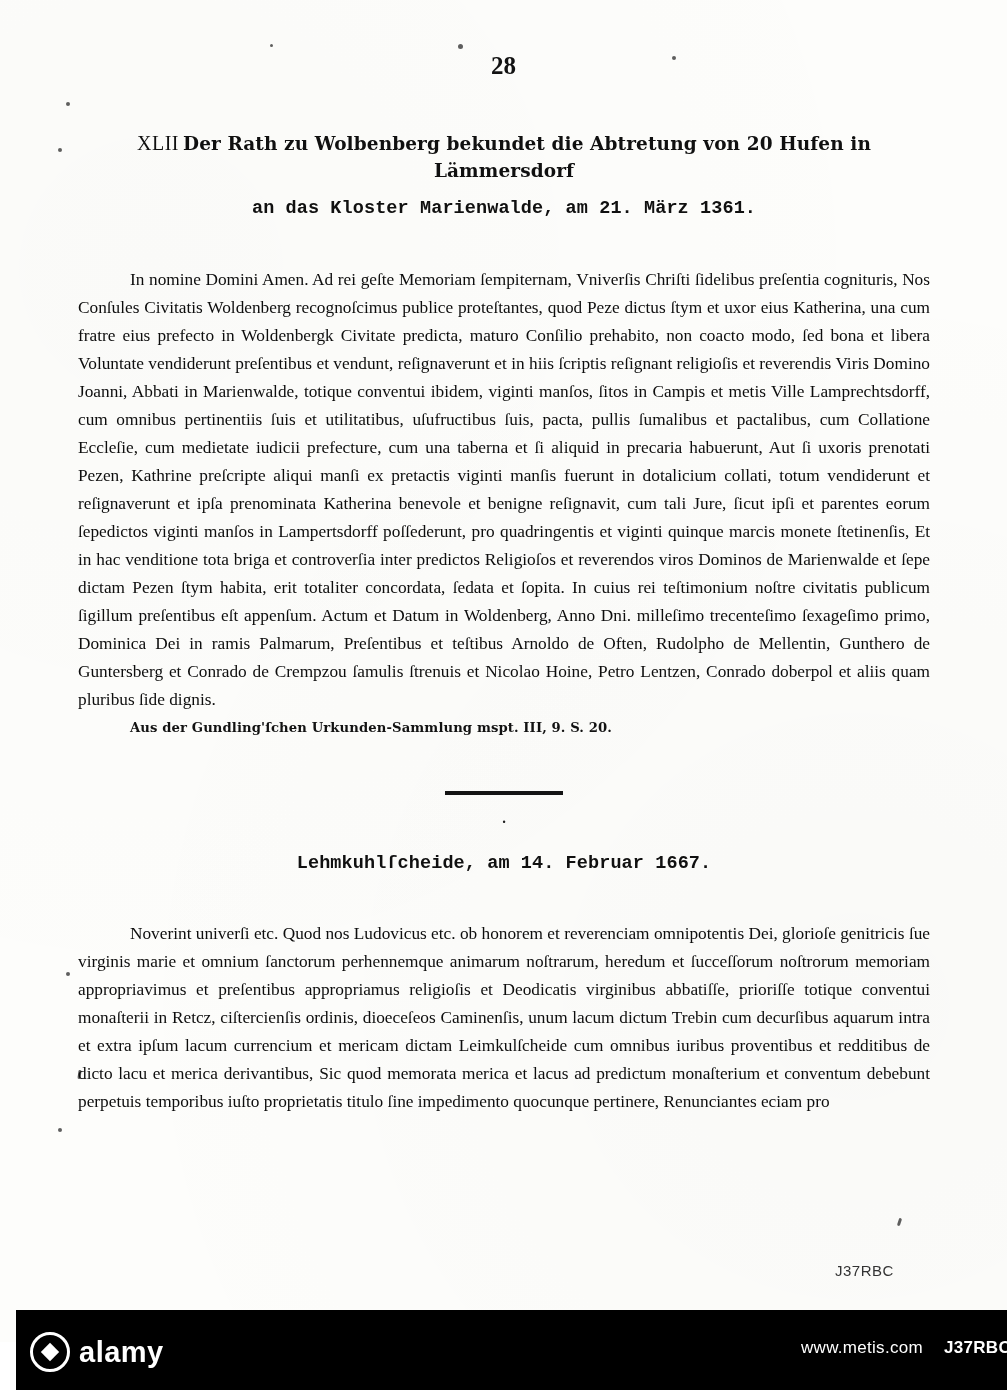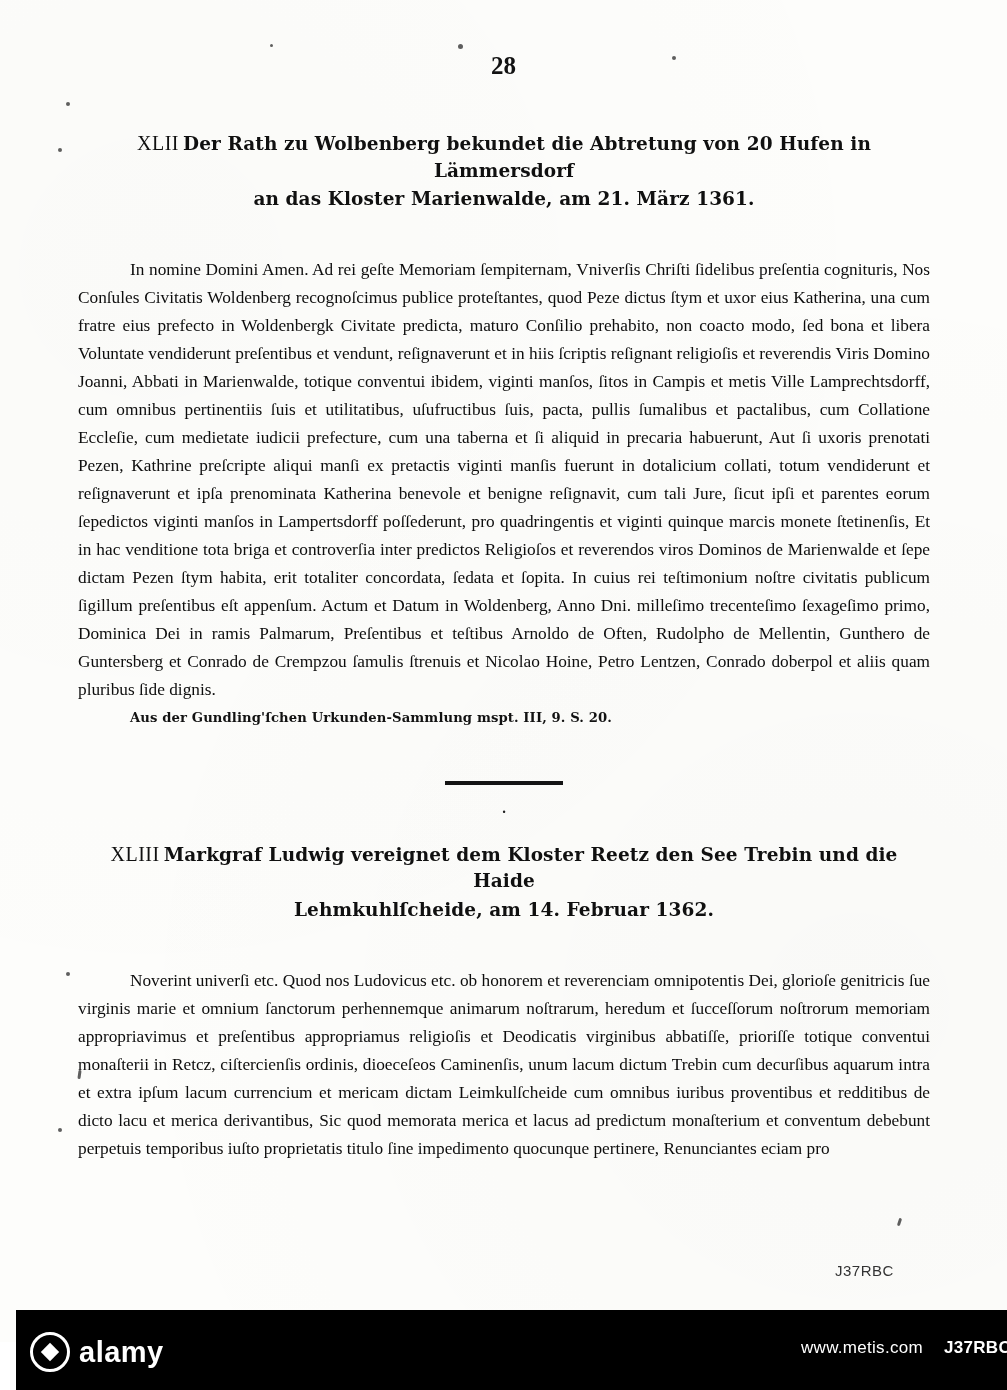--- a/index.html
+++ b/index.html
@@ -67,21 +67,21 @@
     font-size: 20px;
     letter-spacing: 0.5px;
   }
   .doc-head .fraktur {
     font-family: "DejaVu Serif", serif;
     font-weight: bold;
     font-size: 18.5px;
     letter-spacing: 0.1px;
   }
   .doc-head .hline1 { display: block; }
-  .doc-head .hline2 { display: block; margin-top: 3px; }
+  .doc-head .hline2 { display: block; margin-top: 13px; font-family: Liberation Mono, monospace; }
 
   
   .body-text {
     font-family: "Liberation Serif", serif;
     font-size: 17.3px;
     line-height: 1.62;
     color: #0d0d0d;
     text-align: justify;
     text-justify: inter-word;
     margin-top: 44px;
@@ -223,25 +223,21 @@
 
     <div class="source-line">Aus der Gundling'ſchen Urkunden-Sammlung mspt. III, 9. S. 20.</div>
 
     <div class="divider-wrap">
       <span class="divider"></span>
     </div>
 
     <div class="dot-mark">·</div>
 
     <div class="doc-head section2">
-      <span class="hline1">
-        <span class="num">XLIII</span>
-        <span class="fraktur">Markgraf Ludwig vereignet dem Kloster Reetz den See Trebin und die Haide</span>
-      </span>
-      <span class="hline2 fraktur">Lehmkuhlſcheide, am 14. Februar 1362.</span>
+      <span class="hline2 fraktur">Lehmkuhlſcheide, am 14. Februar 1667.</span>
     </div>
 
     <div class="body-text"><span class="indent"></span><span>Noverint univerſi etc. Quod nos Ludovicus etc. ob honorem et reverenciam omnipotentis Dei, glorioſe genitricis ſue virginis marie et omnium ſanctorum perhennemque animarum noſtrarum, heredum et ſucceſſorum noſtrorum memoriam appropriavimus et preſentibus appropriamus religioſis et Deodicatis virginibus abbatiſſe, prioriſſe totique conventui monaſterii in Retcz, ciſtercienſis ordinis, dioeceſeos Caminenſis, unum lacum dictum Trebin cum decurſibus aquarum intra et extra ipſum lacum currencium et mericam dictam Leimkulſcheide cum omnibus iuribus proventibus et redditibus de dicto lacu et merica derivantibus, Sic quod memorata merica et lacus ad predictum monaſterium et conventum debebunt perpetuis temporibus iuſto proprietatis titulo ſine impedimento quocunque pertinere, Renunciantes eciam pro</span></div>
 
   </div>
 
   <div class="code-left">J37RBC</div>
 </div>
 
 <div class="footer">

